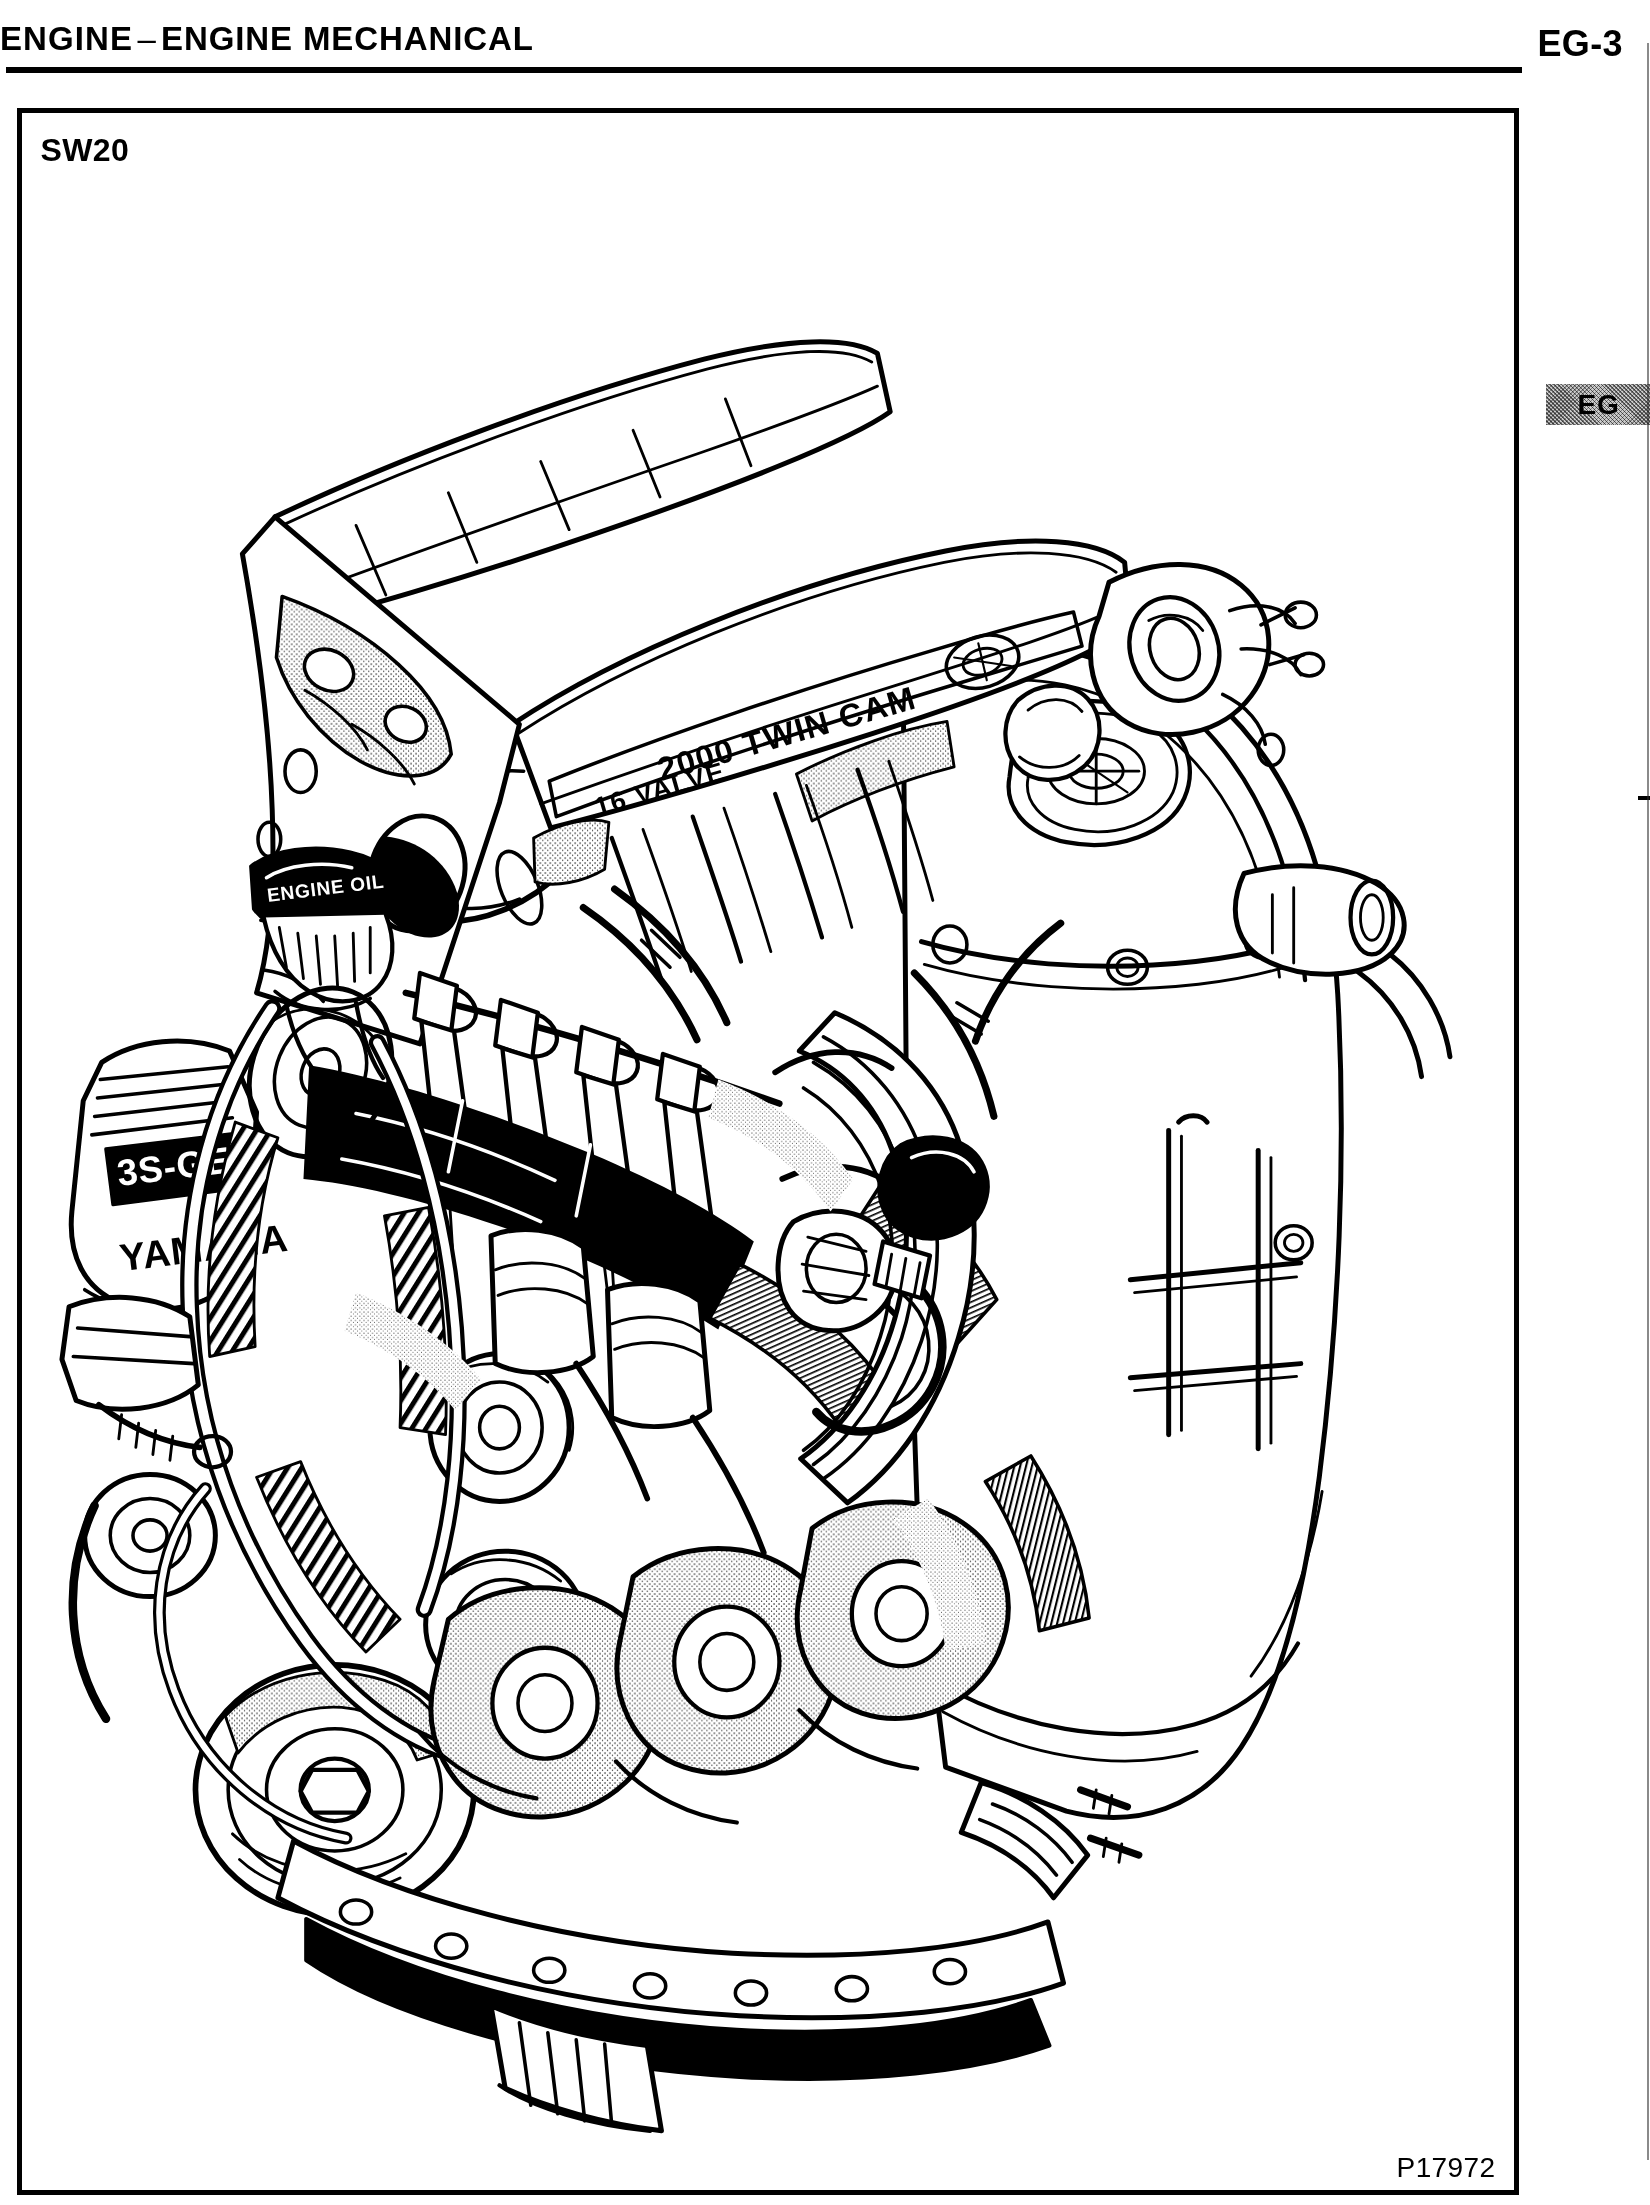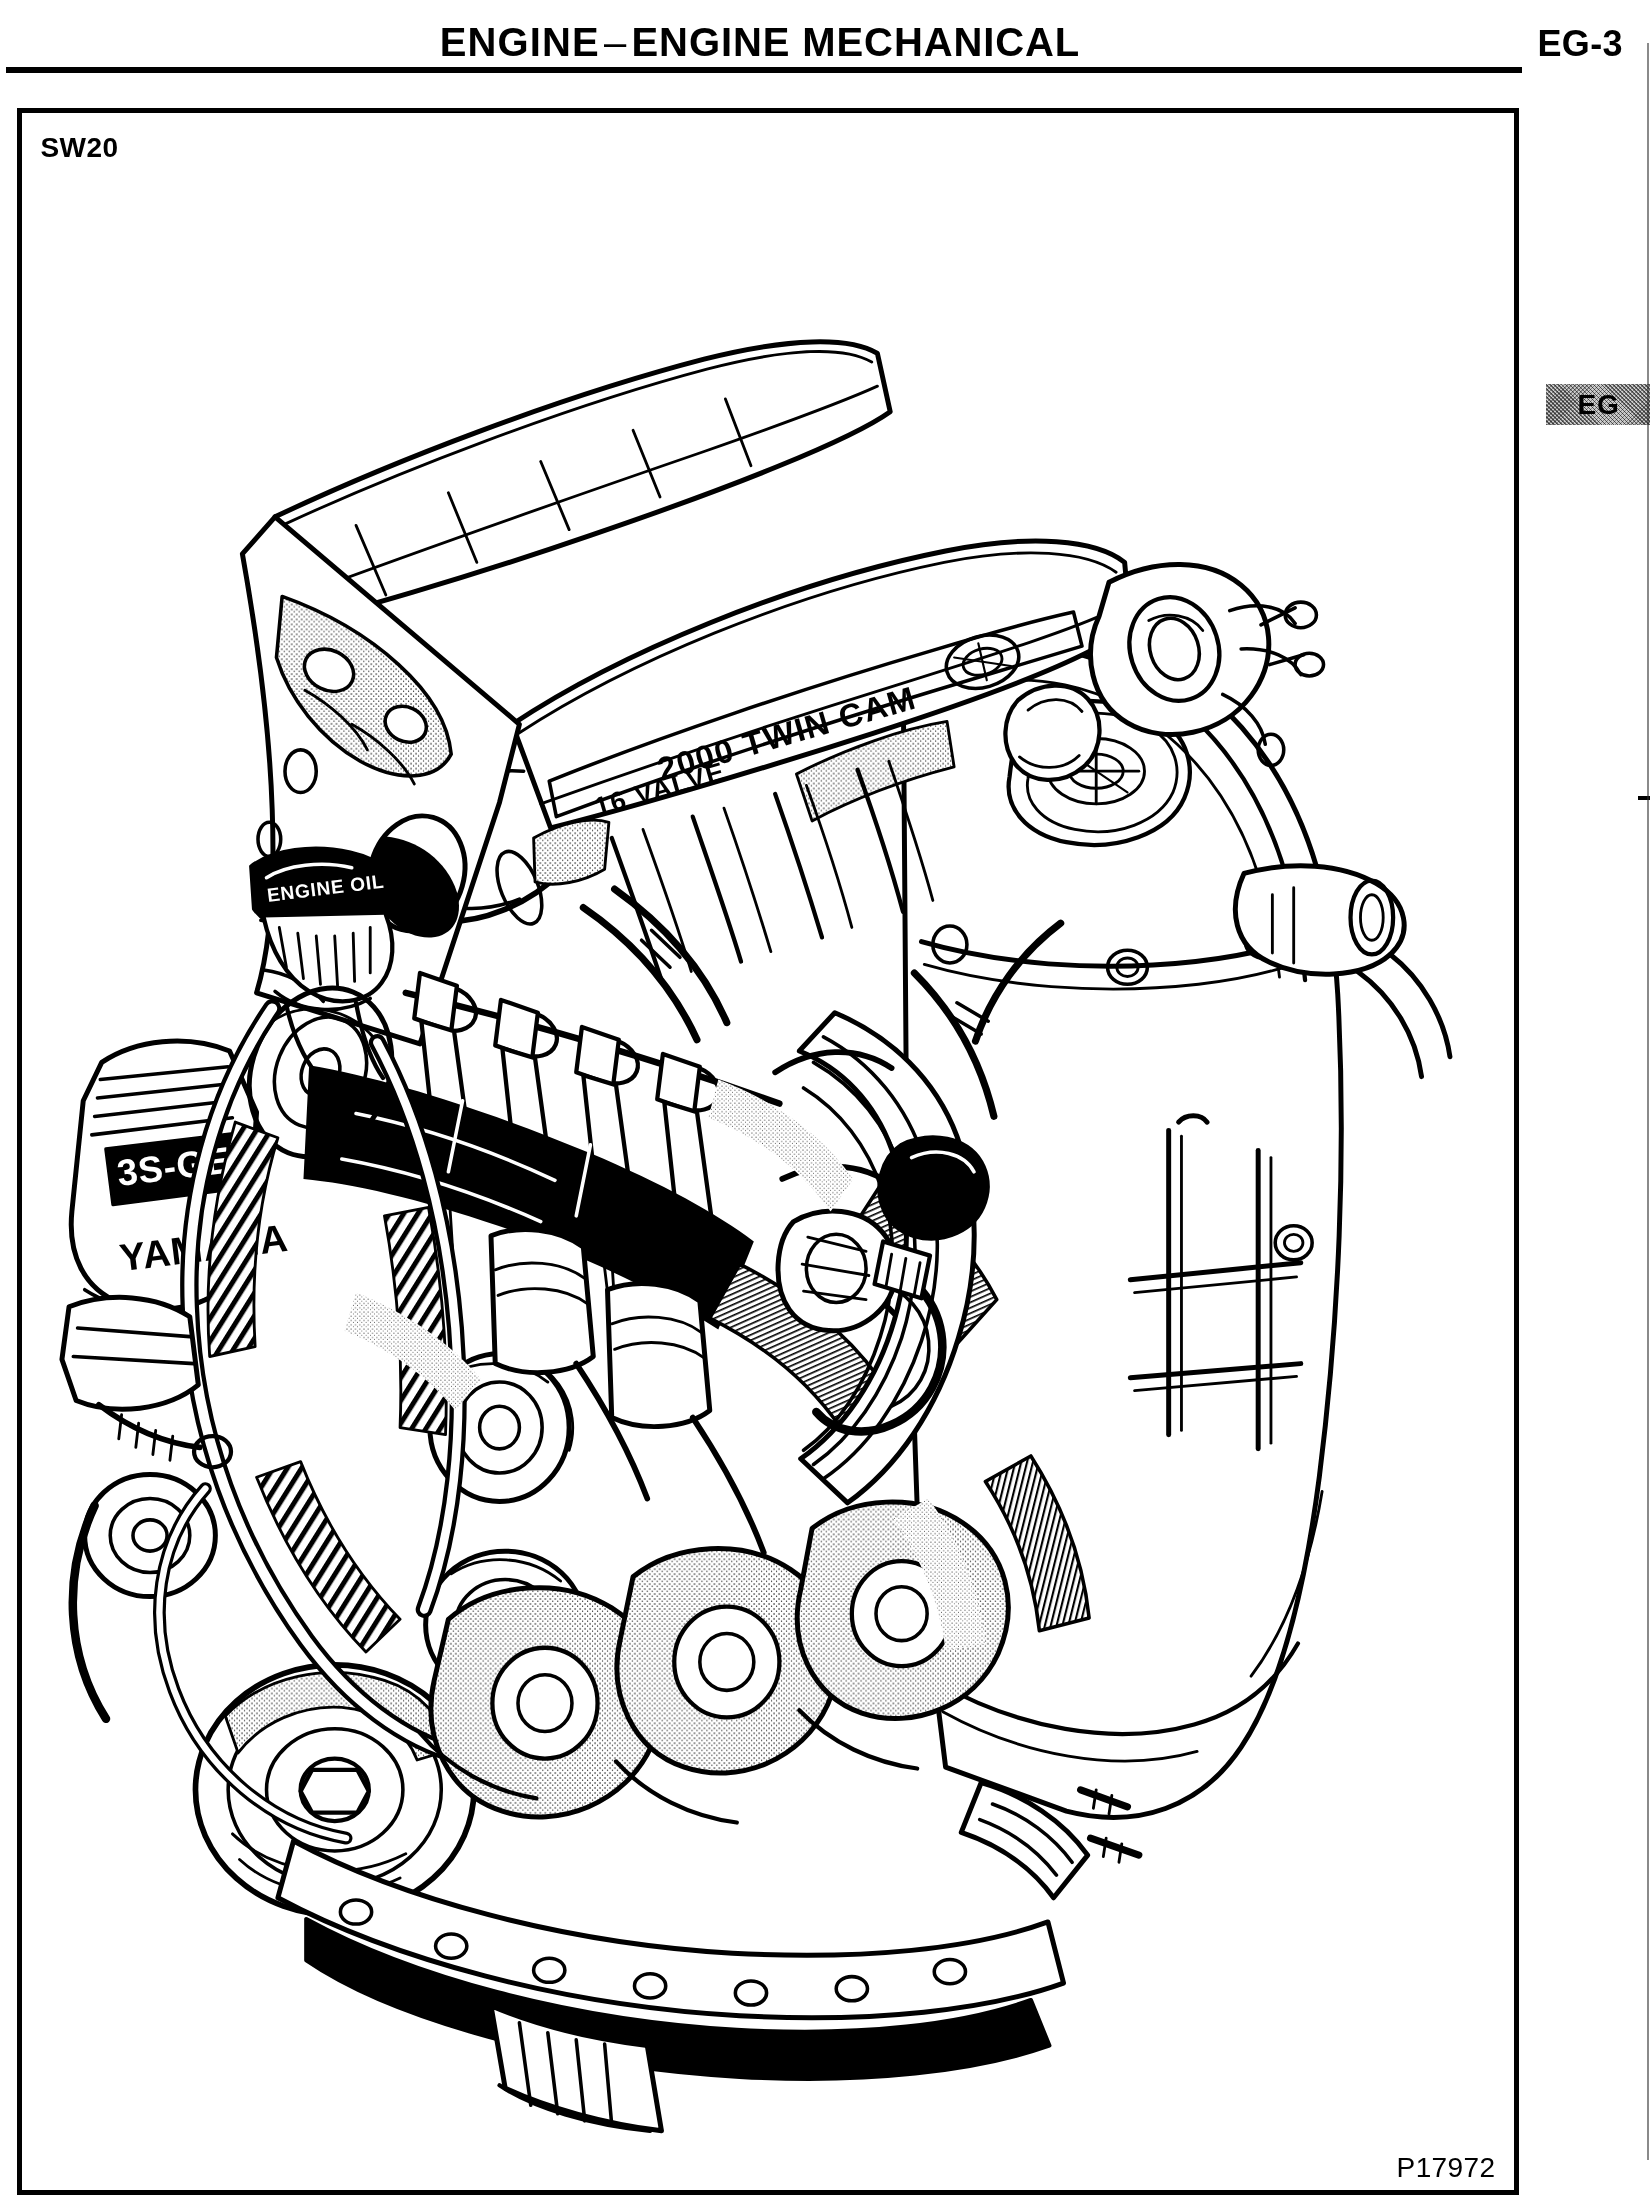--- a/index.html
+++ b/index.html
@@ -27,22 +27,22 @@
     left: 0;
     top: 0;
     width: 1650px;
     height: 85px;
   }
   .header-title {
     position: absolute;
     left: 0;
     top: 20px;
     width: 1520px;
-    text-align: center;
-    font-size: 40px;
+    text-align: left;
+    font-size: 33px;
     font-weight: bold;
     letter-spacing: 0.9px;
     white-space: nowrap;
   }
   .header-title .strong-word {
     font-weight: 900;
     letter-spacing: 1.1px;
   }
   .header-title .dash {
     font-weight: normal;
@@ -117,21 +117,21 @@
     width: 1502px;
     height: 2087px;
     border: 5px solid #000000;
     box-sizing: border-box;
     background: #ffffff;
   }
   .model-label {
     position: absolute;
     left: 18.5px;
     top: 18.5px;
-    font-size: 28px;
+    font-size: 32px;
     font-weight: 900;
     letter-spacing: 0.4px;
   }
   .figure-id {
     position: absolute;
     right: 18.5px;
     bottom: 5.7px;
     font-size: 28px;
     font-weight: normal;
     letter-spacing: 0.4px;

